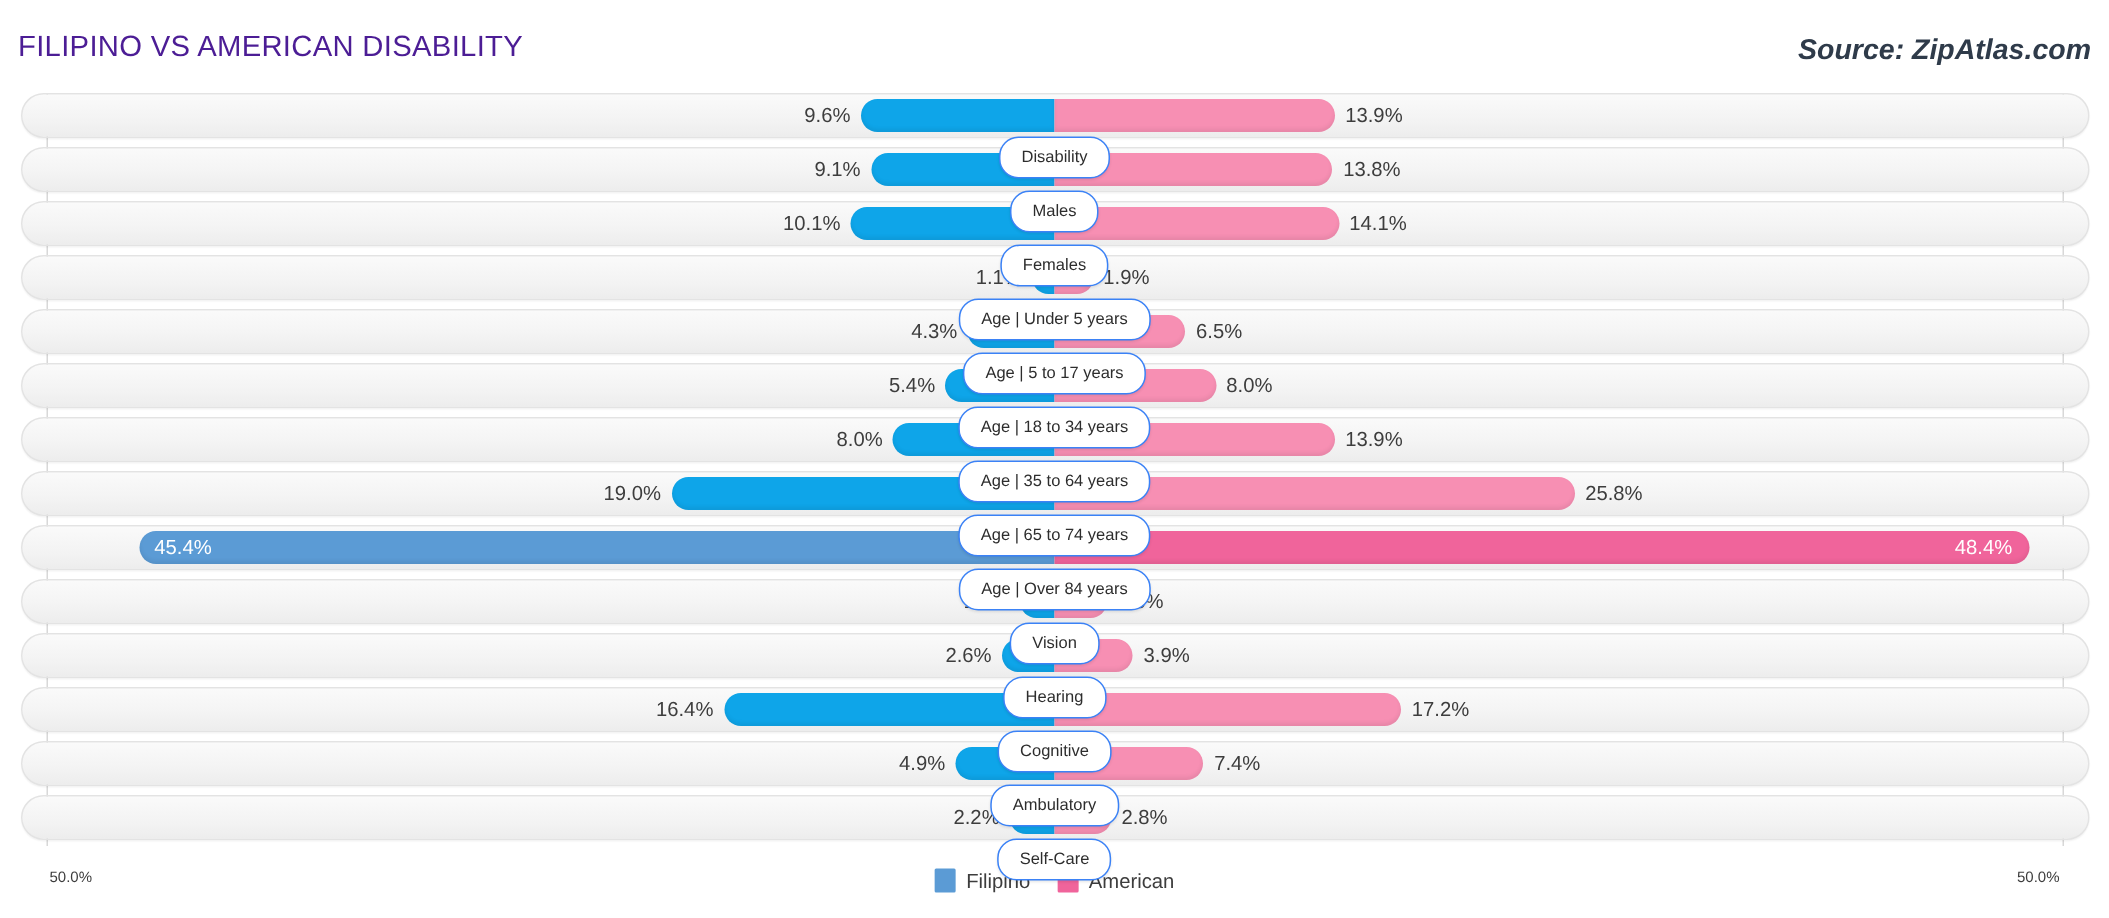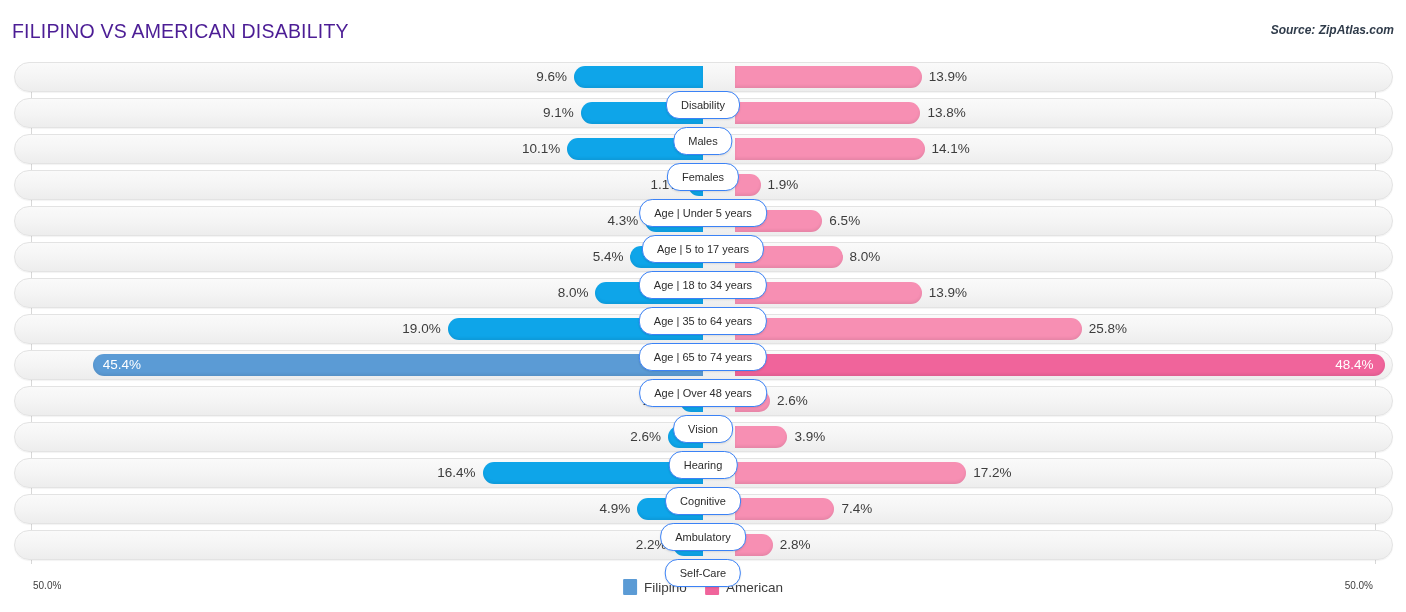--- a/index.html
+++ b/index.html
@@ -30,21 +30,21 @@
     font-size: 19.5px;
     letter-spacing: .2px;
     color: #4c1d95;
     font-weight: 400;
     white-space: nowrap;
   }
   #source-label {
     position: absolute;
     right: 12px;
     top: 23px;
-    font-size: 12px;
+    font-size: 19px;
     font-style: italic;
     font-weight: bold;
     color: #2f3b4a;
     white-space: nowrap;
   }
 
   
   #plot {
     position: absolute;
     left: 0;
@@ -96,21 +96,21 @@
     top: 4px;
     height: 22px;
   }
   .half {
     position: absolute;
     top: 0;
     height: 22px;
     width: 672px;
   }
   .half.left  { left: 0; }
-  .half.right { left: 704px; }
+  .half.right { left: 672px; }
 
   .bar {
     position: absolute;
     top: 0;
     height: 22px;
     box-sizing: border-box;
   }
   .half.left .bar {
     right: 0;
     border-radius: 11px 0 0 11px;
@@ -358,21 +358,21 @@
             <div class="bar" style="width: 610.176px;">
               <div class="val inside-left">45.4%</div>
             </div>
           </div>
           <div class="half right">
             <div class="bar" style="width: 650.496px;">
               <div class="val inside-right">48.4%</div>
             </div>
           </div>
         </div>
-        <div class="center-label">Age | Over 48 years</div>
+        <div class="center-label">Age | Over 84 years</div>
       </div>
       <div class="row">
         <div class="track"></div>
         <div class="bars">
           <div class="half left">
             <div class="bar" style="width: 22.848px;">
               <div class="val left-out">1.7%</div>
             </div>
           </div>
           <div class="half right">

